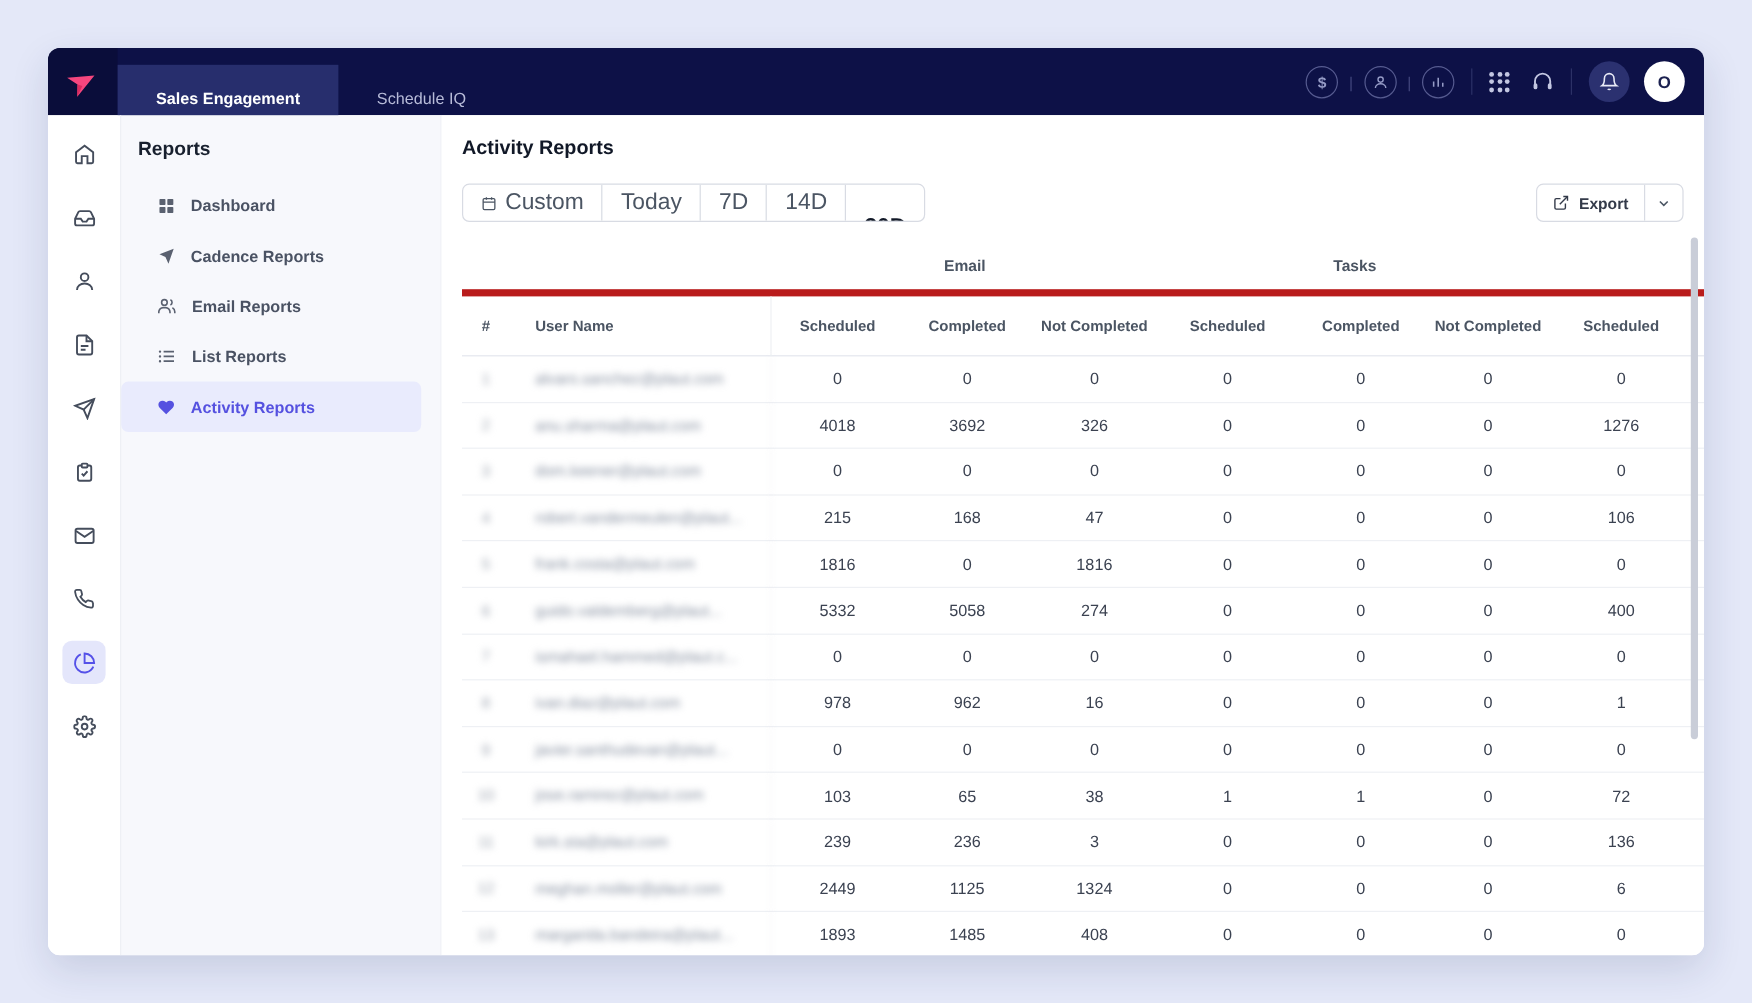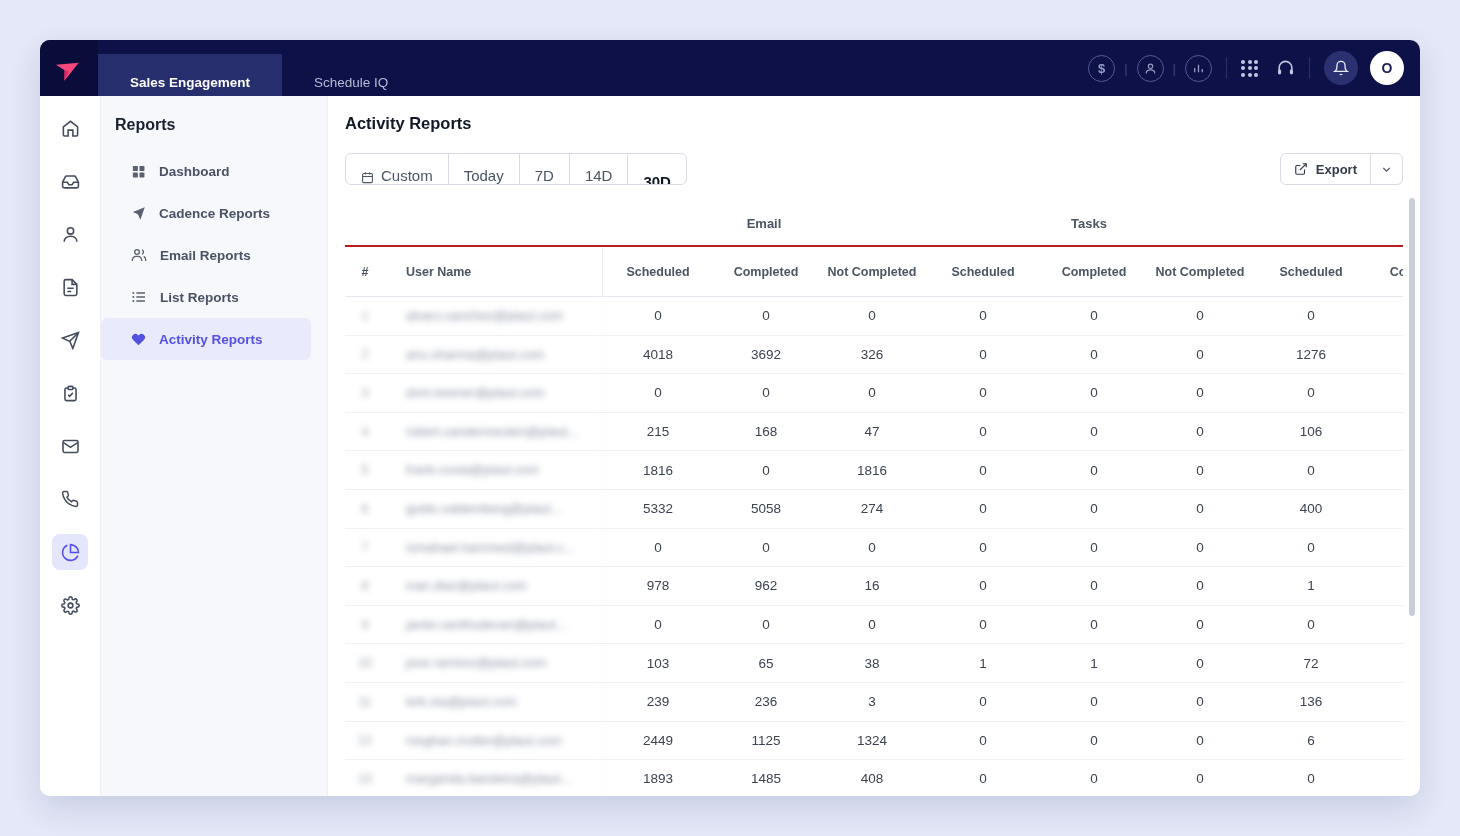--- a/index.html
+++ b/index.html
@@ -31,44 +31,44 @@
   .bellwrap { width:34px; height:34px; border-radius:50%; background:#2b3170; display:flex; align-items:center; justify-content:center; color:#e8eaf6; cursor:pointer; }
   .avatar { width:34px; height:34px; border-radius:50%; background:#fff; color:#1b2150; font-weight:700; font-size:14px; display:flex; align-items:center; justify-content:center; margin-left:12px; cursor:pointer; }
   .hsgap { margin-left:18px; }
 
   
   .appbody { display:flex; height:700px; }
   .rail { width:60px; background:#fff; display:flex; flex-direction:column; align-items:center; padding-top:14px; gap:17px; flex:0 0 auto; }
   .rail-ic { width:36px; height:36px; border-radius:8px; display:flex; align-items:center; justify-content:center; color:#454d5c; cursor:pointer; }
   .rail-ic.active { background:#e4e6fb; color:#5551e8; }
 
-  .sidenav { width:228px; background:#f7f8fc; border-left:1px solid #eef0f5; border-right:1px solid #eef0f5; padding-top:14px; flex:0 0 auto; }
+  .sidenav { width:268px; background:#f7f8fc; border-left:1px solid #eef0f5; border-right:1px solid #eef0f5; padding-top:14px; flex:0 0 auto; }
   .sidenav-title { font-size:16px; font-weight:700; color:#18202e; margin:6px 0 16px 14px; }
   .sn-item { display:flex; align-items:center; height:42px; padding-left:30px; gap:13px; font-size:13.5px; font-weight:600; color:#4a5263; cursor:pointer; margin-right:16px; border-radius:6px; white-space:nowrap;}
   .sn-item .snic { color:#5a6170; display:flex; align-items:center; }
   .sn-item.active { background:#e9ebfd; color:#5551e0; }
   .sn-item.active .snic { color:#5551e0; }
   .snbadge { background:#5b5bd6; color:#fff; font-size:10px; font-weight:700; letter-spacing:.4px; padding:3px 9px; border-radius:4px; }
 
   
   .main { flex:1; background:#fff; position:relative; padding:18px 17px 0; overflow:hidden; }
   .main-title { font-size:16.5px; font-weight:700; color:#111827; }
   .controls { display:flex; align-items:center; margin-top:20px; }
   .seg { display:flex; height:32px; border:1px solid #d8dbe3; border-radius:6px; overflow:hidden; background:#fff; }
-  .seg-item { display:flex; align-items:flex-end; gap:7px; padding:0 15px; font-size:15px; color:#4b5563; border-right:1px solid #d8dbe3; cursor:pointer; white-space:nowrap;}
+  .seg-item { display:flex; align-items:center; gap:7px; padding:0 15px; font-size:19px; color:#4b5563; border-right:1px solid #d8dbe3; cursor:pointer; white-space:nowrap;}
   .seg-item:last-child { border-right:none;margin-top:36px; }
   .seg-item.active { background:#e6e9f1; color:#111827; font-weight:700; }
   .export { margin-left:auto; display:flex; align-items:stretch; height:32px; border:1px solid #d8dbe3; border-radius:6px; background:#fff; overflow:hidden; }
   .export-main { display:flex; align-items:center; gap:8px; padding:0 13px; font-size:13px; font-weight:600; color:#333a49; cursor:pointer; }
   .export-caret { border-left:1px solid #d8dbe3; padding:0 9px; display:flex; align-items:center; color:#4b5563; cursor:pointer; }
 
   
   .table { margin-top:16px; width:1058px; overflow:hidden;
     --cols: 40px 218px 110px 106px 106px 116px 106px 106px 116px 106px; }
-  .grow { display:grid; grid-template-columns:258px 322px 328px 222px; height:46px; align-items:center; border-bottom:2px solid #b91c1c; }
+  .grow { display:grid; grid-template-columns:258px 322px 328px 222px; height:46px; align-items:center; border-bottom:6px solid #b91c1c; }
   .gcell { text-align:center; font-size:13px; font-weight:700; color:#4b5563; }
   .trow { display:grid; grid-template-columns:var(--cols); }
   .hrow { height:50px; align-items:center; border-bottom:1px solid #e4e7ee; }
   .hcell { text-align:center; font-size:12.5px; font-weight:700; color:#4b5563; white-space:nowrap; overflow:hidden; }
   .hcell.left { text-align:left; padding-left:21px; }
   .drow { height:38.6px; align-items:center; border-bottom:1px solid #eef0f4; }
   .cell { text-align:center; font-size:13.5px; color:#3b4251; overflow:hidden; }
   .cell.name { text-align:left; padding-left:21px; font-size:13px; color:#8a93a3; white-space:nowrap; text-overflow:ellipsis; }
   .colsep { border-right:1px solid #eef0f4; height:100%; display:flex; align-items:center; }
   .cell.name.colsep { display:block; line-height:38.6px; }

